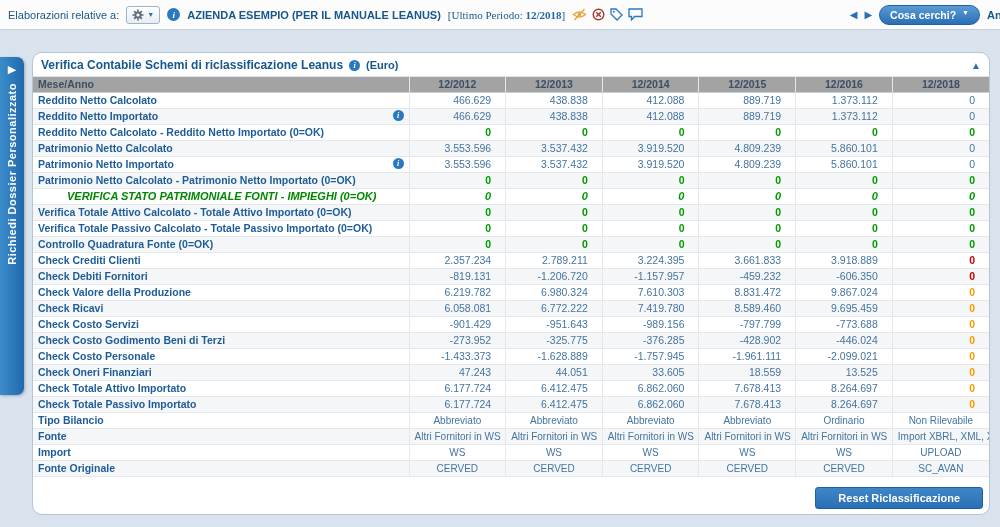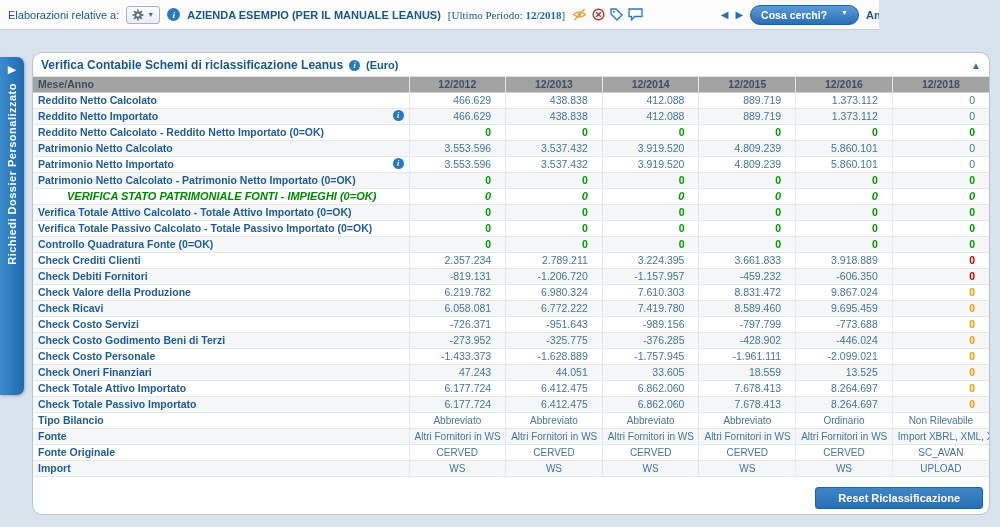--- a/index.html
+++ b/index.html
@@ -1,40 +1,40 @@
 <!DOCTYPE html>
 <html><head>
 <meta charset="utf-8">
 <style>
   * { margin:0; padding:0; box-sizing:border-box; }
   html,body { width:1000px; height:527px; overflow:hidden; }
   body { font-family:"Liberation Sans", sans-serif; background:#d8e3ee; position:relative; }
 
   
-  .topbar { position:absolute; top:0; left:0; width:879px; height:30px; background:#fcfcfc;
+  .topbar { position:absolute; top:0; left:0; width:1000px; height:30px; background:#fcfcfc;
             border-bottom:1px solid #c5d0da; display:flex; align-items:center; padding:0 0 0 8px; }
   .tb-left { display:flex; align-items:center; gap:7px; white-space:nowrap; }
   .tb-label { color:#17578c; font-size:11px; }
   .gear-box { display:inline-flex; align-items:center; gap:3px; border:1px solid #9fb4c6;
               background:linear-gradient(#ffffff,#e7edf3); border-radius:3px; padding:2px 5px; cursor:pointer; }
   .caret-sm { color:#2a6fb5; font-size:7px; line-height:1; }
   .info-badge { display:inline-flex; align-items:center; justify-content:center; width:13px; height:13px;
                 border-radius:50%; background:#2a79c0; color:#fff; font-size:9px; font-weight:bold;
                 font-style:italic; font-family:"Liberation Serif", serif; cursor:pointer; flex:none; }
   .info-badge.tiny { width:11px; height:11px; font-size:8px; float:right; margin-top:1px; }
   .company { color:#17578c; font-weight:bold; font-size:11px; cursor:pointer; }
   .period { color:#17578c; font-size:11px;font-family:Liberation Serif, serif; }
   .period b { color:#1f66a8; }
   .tb-icons { display:flex; align-items:center; gap:5px; }
   .tb-icons > span { display:inline-flex; cursor:pointer; }
   .tb-right { display:flex; align-items:center; gap:7px; margin-left:auto; }
   .nav-arrow { color:#2a6fb5; font-size:10px; cursor:pointer; line-height:1; }
   .search-btn { background:linear-gradient(#5b9bd5,#2a6fb5); border:1px solid #1f5fa0; color:#fff;
                 font-family:"Liberation Sans", sans-serif; font-weight:bold; font-size:10.5px;
-                border-radius:10px; padding:3px 10px; display:inline-flex; gap:14px; align-items:flex-start; cursor:pointer; }
+                border-radius:10px; padding:3px 10px; display:inline-flex; gap:6px; align-items:flex-start; cursor:pointer; }
   .search-btn .btn-caret { font-size:7px; }
   .clipped { width:13px; overflow:hidden; white-space:nowrap; color:#17578c; font-weight:bold; font-size:11px; flex:none; }
 
   
   .side-tab { position:absolute; left:0; top:57px; width:24px; height:338px;
               background:linear-gradient(90deg,#3c8ccb,#1f69ad); border-radius:0 7px 7px 0;
               box-shadow:1px 1px 3px rgba(0,0,0,.25); display:flex; flex-direction:column;
               align-items:center; padding-top:7px; cursor:pointer; }
   .side-arrow { color:#fff; font-size:11px; margin-bottom:8px; line-height:1; }
   .side-text { writing-mode:vertical-rl; transform:rotate(180deg); color:#fff; font-weight:bold;
@@ -297,21 +297,21 @@
           <td class="label-cell"><span>Check Ricavi</span></td>
           <td class="num c-blue">6.058.081</td>
           <td class="num c-blue">6.772.222</td>
           <td class="num c-blue">7.419.780</td>
           <td class="num c-blue">8.589.460</td>
           <td class="num c-blue">9.695.459</td>
           <td class="num c-orange">0</td>
         </tr>
         <tr class="row-num">
           <td class="label-cell"><span>Check Costo Servizi</span></td>
-          <td class="num c-blue">-726.371</td>
+          <td class="num c-blue">-901.429</td>
           <td class="num c-blue">-951.643</td>
           <td class="num c-blue">-989.156</td>
           <td class="num c-blue">-797.799</td>
           <td class="num c-blue">-773.688</td>
           <td class="num c-orange">0</td>
         </tr>
         <tr class="row-num">
           <td class="label-cell"><span>Check Costo Godimento Beni di Terzi</span></td>
           <td class="num c-blue">-273.952</td>
           <td class="num c-blue">-325.775</td>
@@ -368,36 +368,36 @@
         <tr class="row-text">
           <td class="label-cell"><span>Fonte</span></td>
           <td class="txt c-blue">Altri Fornitori in WS</td>
           <td class="txt c-blue">Altri Fornitori in WS</td>
           <td class="txt c-blue">Altri Fornitori in WS</td>
           <td class="txt c-blue">Altri Fornitori in WS</td>
           <td class="txt c-blue">Altri Fornitori in WS</td>
           <td class="txt c-blue">Import XBRL, XML, XLS</td>
         </tr>
         <tr class="row-text">
+          <td class="label-cell"><span>Import</span></td>
+          <td class="txt c-blue">WS</td>
+          <td class="txt c-blue">WS</td>
+          <td class="txt c-blue">WS</td>
+          <td class="txt c-blue">WS</td>
+          <td class="txt c-blue">WS</td>
+          <td class="txt c-blue">UPLOAD</td>
+        </tr>
+        <tr class="row-text">
           <td class="label-cell"><span>Fonte Originale</span></td>
           <td class="txt c-blue">CERVED</td>
           <td class="txt c-blue">CERVED</td>
           <td class="txt c-blue">CERVED</td>
           <td class="txt c-blue">CERVED</td>
           <td class="txt c-blue">CERVED</td>
           <td class="txt c-blue">SC_AVAN</td>
         </tr>
-        <tr class="row-text">
-          <td class="label-cell"><span>Import</span></td>
-          <td class="txt c-blue">WS</td>
-          <td class="txt c-blue">WS</td>
-          <td class="txt c-blue">WS</td>
-          <td class="txt c-blue">WS</td>
-          <td class="txt c-blue">WS</td>
-          <td class="txt c-blue">UPLOAD</td>
-        </tr>
       </tbody>
   </table>
 
   <div class="card-foot">
     <button class="reset-btn">Reset Riclassificazione</button>
   </div>
 </div>
 
 </body></html>

